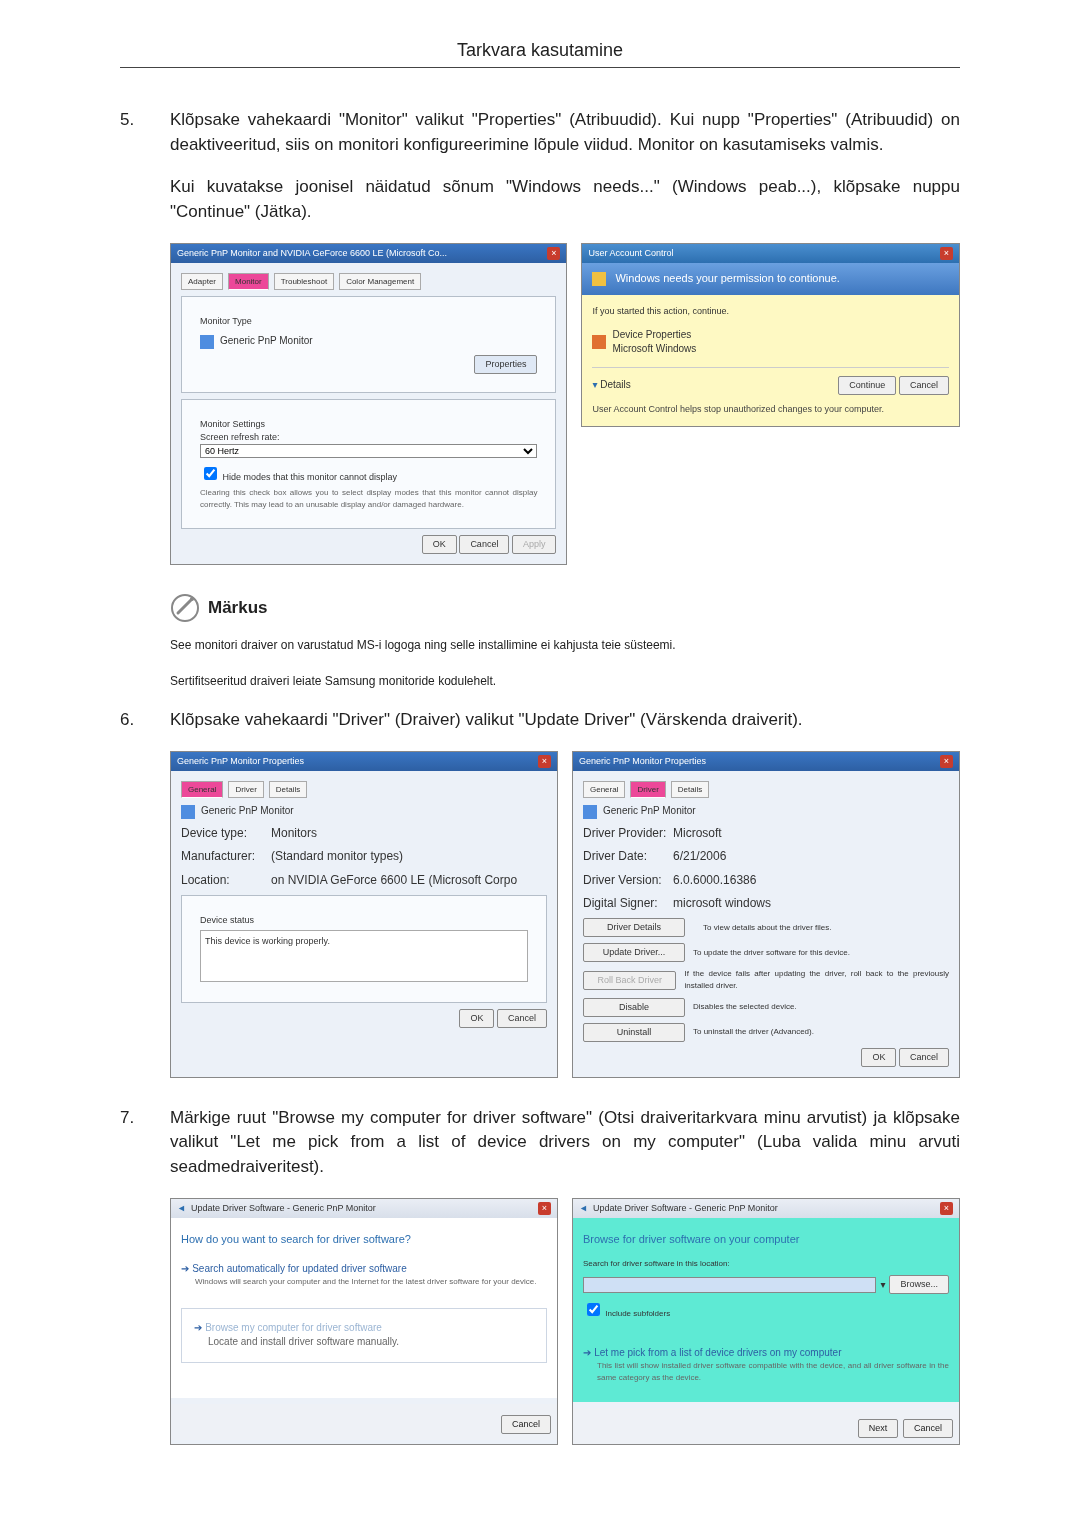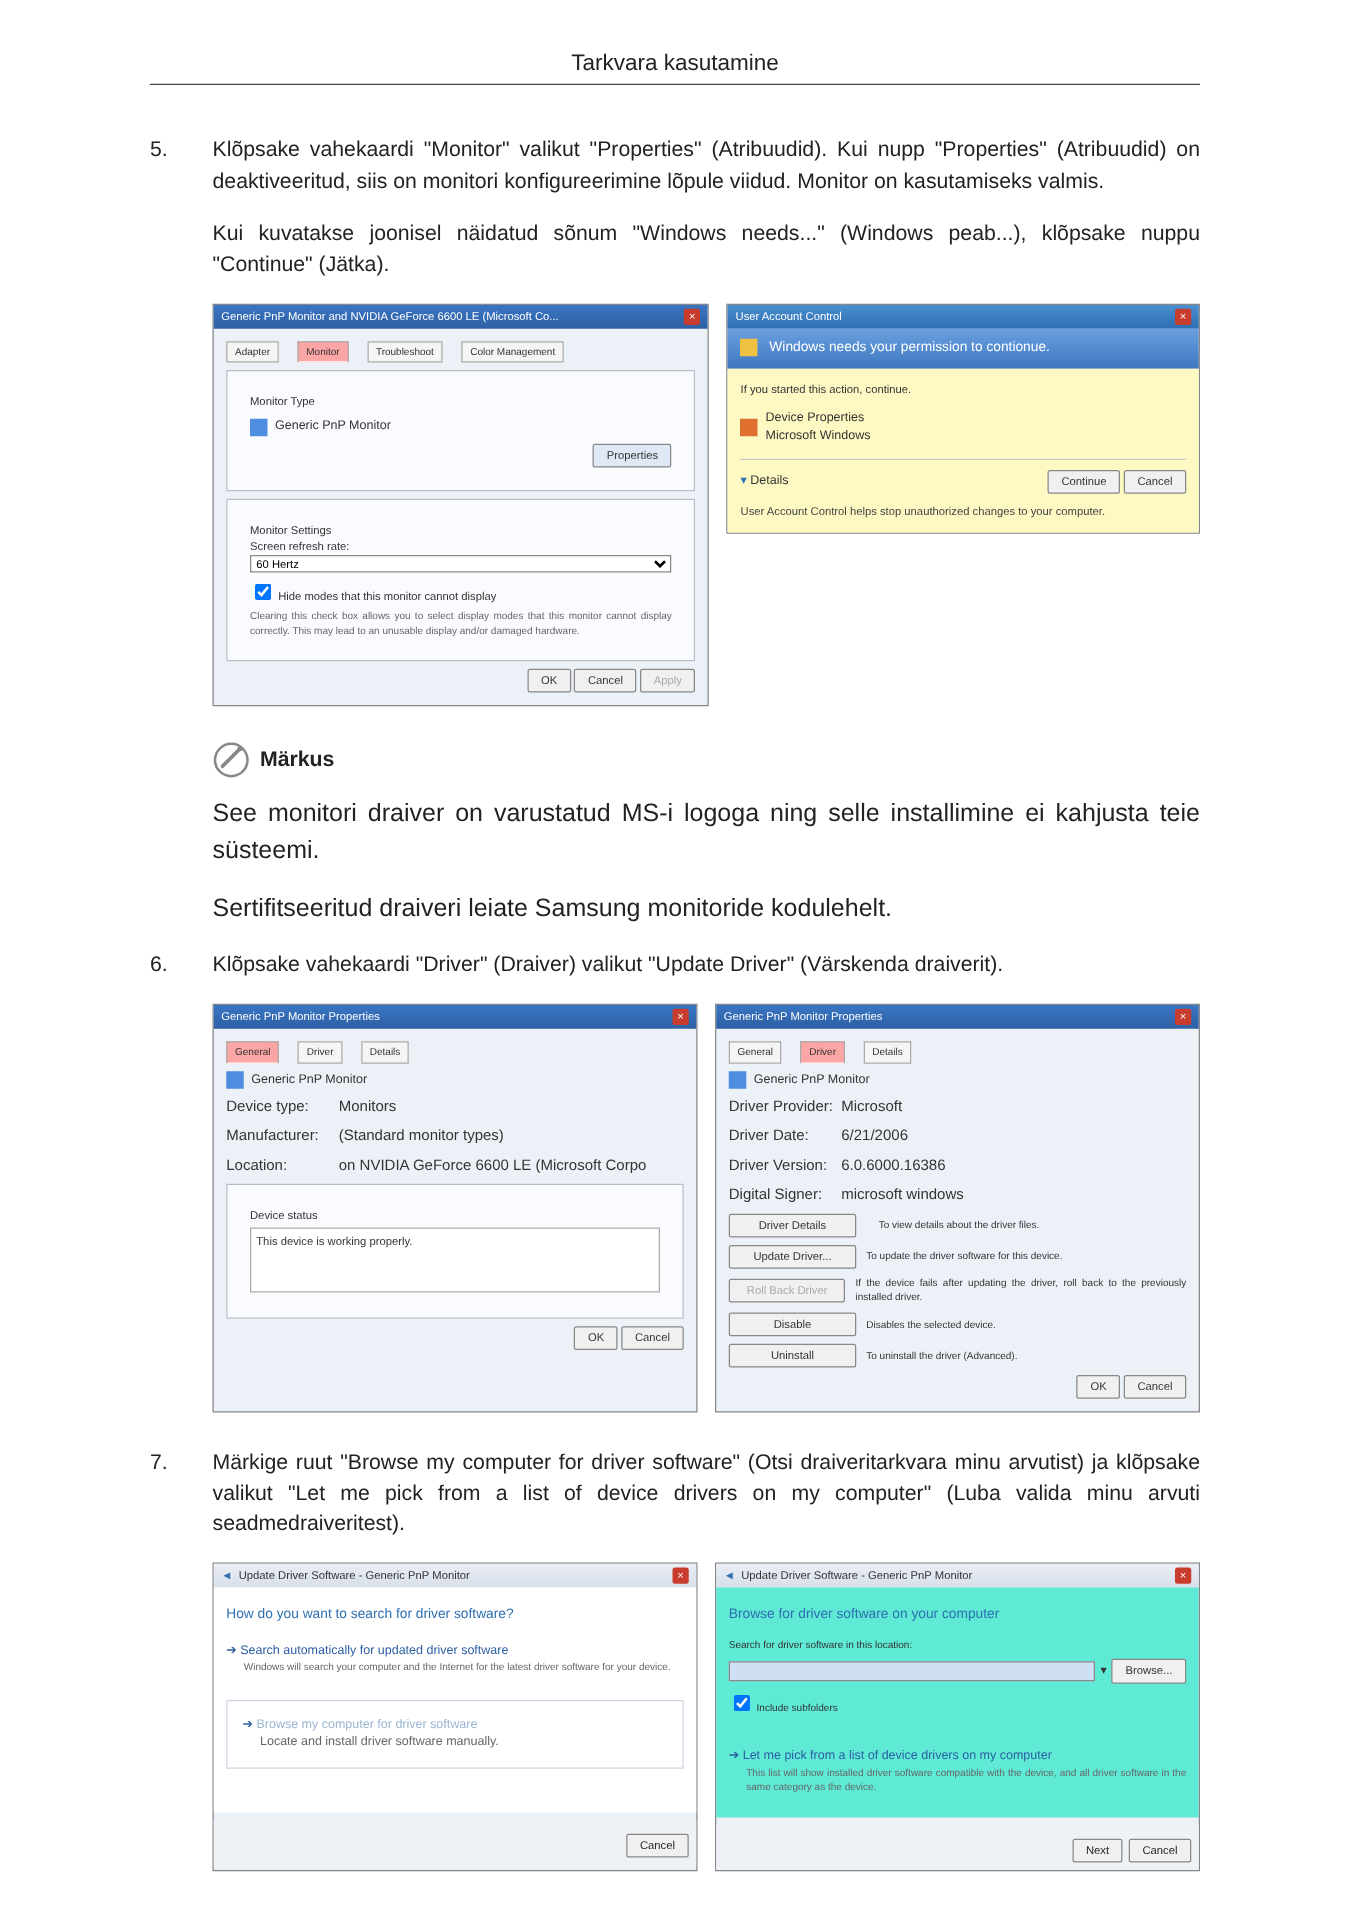--- a/index.html
+++ b/index.html
@@ -8,32 +8,32 @@
   .rule{border:none;border-top:1px solid #444;margin:0 0 40px 0}
   ol.main{list-style:none;padding:0;margin:0;counter-reset:item 4}
   ol.main>li{counter-increment:item;position:relative;padding-left:50px;text-align:justify;font-size:17px;line-height:1.45;margin-bottom:28px}
   ol.main>li::before{content:counter(item)".";position:absolute;left:0;top:0;font-size:17px}
   .para{margin:0 0 18px 0}
   .figs{display:flex;gap:14px;margin:0 0 28px 0}
   .fig{flex:1;border:1px solid #888;background:#ecf1f8;position:relative}
   .fig-inner{padding:10px;font-size:9px;color:#333}
   .titlebar{background:linear-gradient(#3a76c4,#2d5fa3);color:#fff;font-size:9px;padding:3px 6px;display:flex;justify-content:space-between;align-items:center}
   .close-x{background:#c83c2d;color:#fff;font-size:9px;padding:0 4px;border-radius:2px}
-  .tabs{display:flex;gap:15px;font-size:8px;margin-bottom:6px}
+  .tabs{display:flex;gap:5px;font-size:8px;margin-bottom:6px}
   .tab{background:#f5f5f5;border:1px solid #aaa;padding:2px 6px}
-  .tab.act{background:#fca5a5;border-bottom:1px solid #fff}
+  .tab.act{background:#ec4899;border-bottom:1px solid #fff}
   .group{border:1px solid #b5bec9;background:#f9fbfe;padding:18px;margin:6px 0;font-size:9px}
   .btn{display:inline-block;border:1px solid #888;background:#f0f0f0;padding:2px 10px;font-size:9px;border-radius:2px}
   .btns-row{text-align:right;margin-top:6px}
   .icon-sq{display:inline-block;width:14px;height:14px;background:#4f8de0;margin-right:6px;vertical-align:middle}
   .uac-band{background:linear-gradient(#6aa0e0,#3e77c0);color:#fff;padding:8px 10px;font-size:11px}
   .row{display:flex;align-items:center;margin:6px 0;font-size:10px}
   .note{display:flex;align-items:center;gap:8px;margin:28px 0 14px 50px;font-size:17px}
   .note-icon svg{display:block}
-  .indent{margin:0 0 18px 50px;text-align:justify;font-size:20px;line-height:1.45}
+  .indent{margin:0 0 18px 50px;text-align:justify;font-size:12px;line-height:1.45}
   .kv{display:flex;font-size:12px;margin:6px 0}
   .kv .k{width:90px}
   .link-arrow{color:#2d5fa3;font-size:10px;margin:8px 0}
   select.mini{font-size:9px;width:100%;border:1px solid #888;background:#fff}
 </style>
 </head>
 <body>
 
 <div class="page">
   <div class="header-title">Tarkvara kasutamine</div>

